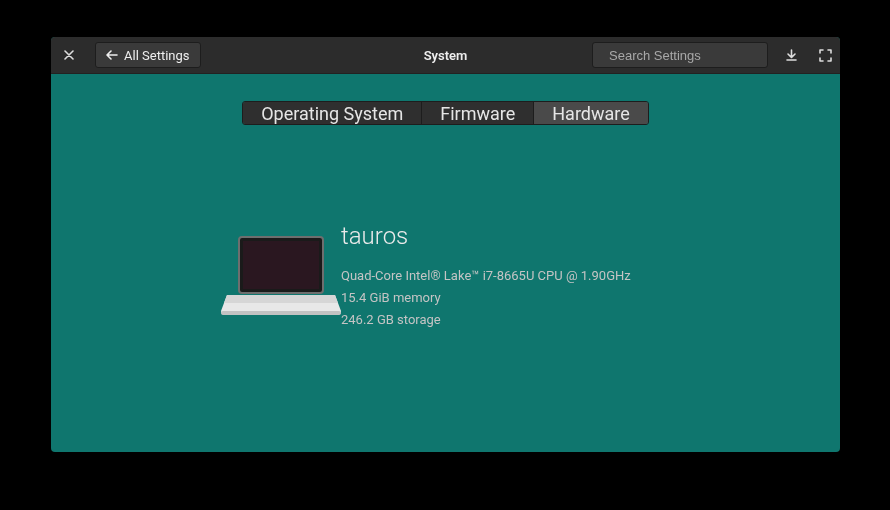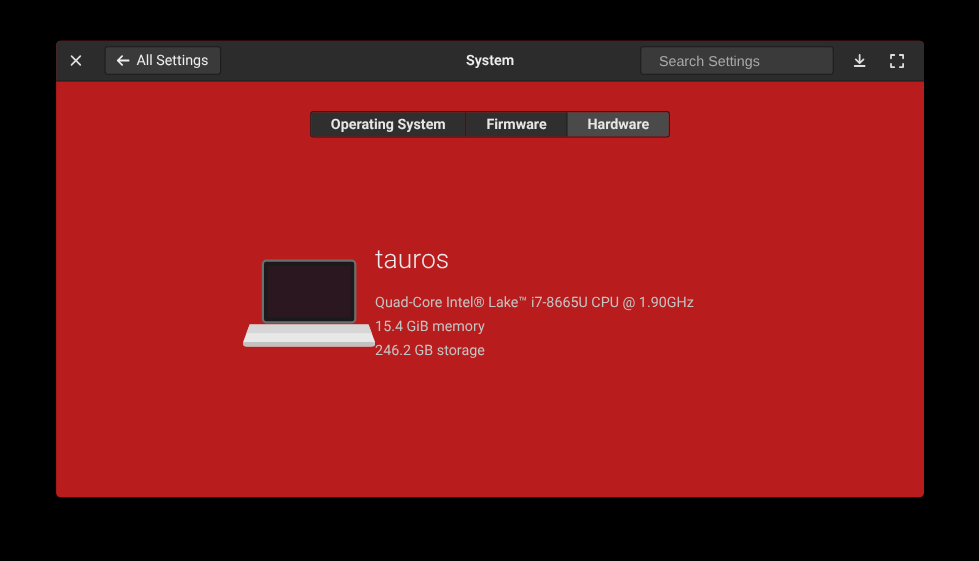--- a/index.html
+++ b/index.html
@@ -10,21 +10,21 @@
     background: #000;
     font-family: -apple-system, BlinkMacSystemFont, "Segoe UI", Roboto, "Helvetica Neue", Arial, sans-serif;
     overflow: hidden;
   }
   .window {
     position: absolute;
     left: 51px;
     top: 37px;
     width: 789px;
     height: 415px;
-    background: #b91c1c;
+    background: #0f766e;
     border-radius: 4px;
     box-shadow: 0 10px 30px rgba(0,0,0,0.5);
     overflow: hidden;
   }
   .titlebar {
     height: 36px;
     background: #2c2c2c;
     display: flex;
     align-items: center;
     position: relative;
@@ -64,21 +64,21 @@
     color: #eee;
     font-size: 13px;
     font-weight: 600;
     pointer-events: none;
   }
   .titlebar-right {
     margin-left: auto;
     display: flex;
     align-items: center;
     gap: 12px;
-    padding-right: 14px;
+    padding-right: 4px;
   }
   .search {
     width: 158px;
     height: 24px;
     background: #3a3a3a;
     border: 1px solid #1d1d1d;
     border-radius: 3px;
     display: flex;
     align-items: center;
     padding: 0 8px;
@@ -111,28 +111,27 @@
   }
   .tabgroup {
     display: flex;
     border-radius: 3px;
     overflow: hidden;
     border: 1px solid #1d1d1d;
   }
   .tab {
     height: 22px;
     padding: 0 18px;
-    font-size: 13px;
+    font-size: 18px;
     color: #e6e6e6;
     background: #2f2f2f;
     display: flex;
     align-items: center;
     cursor: pointer;
     border-right: 1px solid #1d1d1d;
-    font-weight: bold;
   }
   .tab:last-child { border-right: 0; }
   .tab.active {
     background: #4a4a4a;
   }
   .content {
     display: flex;
     align-items: center;
     margin-top: 100px;
     padding-left: 170px;

